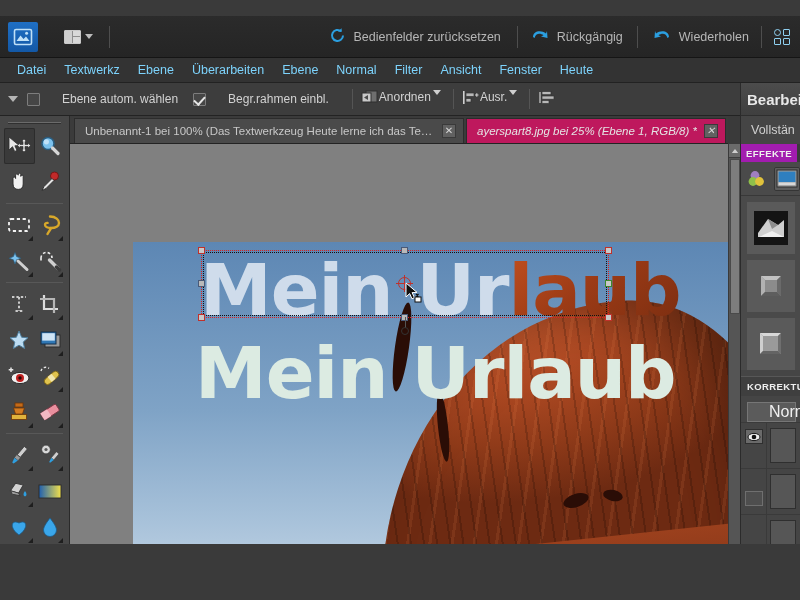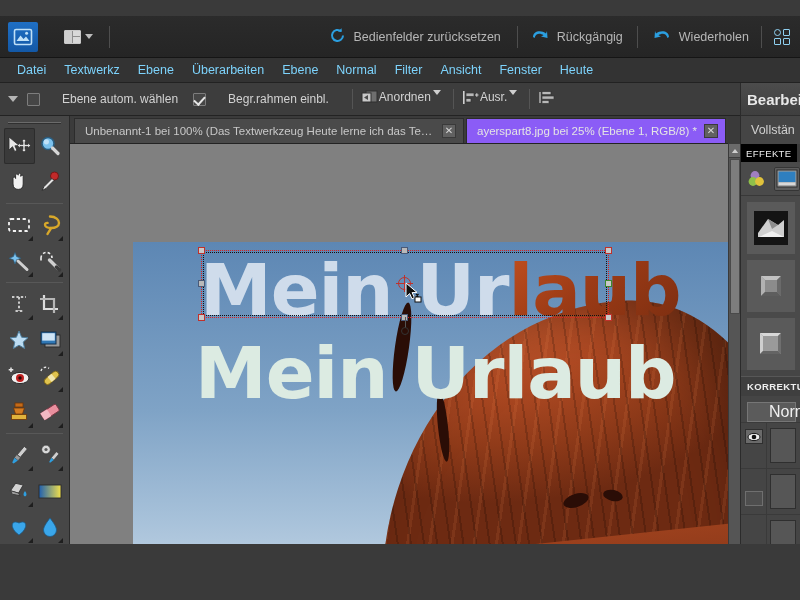--- a/index.html
+++ b/index.html
@@ -123,21 +123,21 @@
     background:#3b3b3b;border-bottom:1px solid #232323;
     display:flex;align-items:flex-end;padding-left:4px;
   }
   .doctab{
     height:25px;display:flex;align-items:center;gap:7px;
     padding:0 7px 0 10px;margin-right:2px;
     background:#4a4a4a;border:1px solid #2c2c2c;border-bottom:none;
     color:#c8c8c8;font-size:11.5px;white-space:nowrap;cursor:pointer;
     max-width:390px;
   }
-  .doctab.active{background:#8b5cf6;color:#e4e4e4;}
+  .doctab.active{background:#be185d;color:#e4e4e4;font-style:italic;}
   .doctab .tl{overflow:hidden;text-overflow:ellipsis;white-space:nowrap;}
   .tab-x{
     width:14px;height:14px;flex:none;display:flex;align-items:center;justify-content:center;
     background:#616161;border:1px solid #3a3a3a;color:#d8d8d8;font-size:10px;line-height:1;cursor:pointer;
   }
 
   
   .canvasarea{
     position:absolute;left:70px;top:128px;width:658px;height:472px;
     background:#808080;overflow:hidden;
@@ -228,22 +228,22 @@
     display:flex;align-items:center;padding-left:6px;
     font-size:15px;font-weight:bold;color:#e8e8e8;border-bottom:1px solid #2e2e2e;
     white-space:nowrap;
   }
   .rp-mode{
     height:28px;display:flex;align-items:center;padding-left:10px;
     font-size:12.5px;color:#cfcfcf;white-space:nowrap;background:#454545;
   }
   .rp-tabrow{display:flex;height:18px;background:#3b3b3b;align-items:stretch;}
   .rp-tab{
-    padding:0 5px;display:flex;align-items:center;font-size:9.5px;font-weight:normal;
-    color:#efefef;letter-spacing:.4px;background:#000000;cursor:pointer;white-space:nowrap;
+    padding:0 5px;display:flex;align-items:center;font-size:9.5px;font-weight:bold;
+    color:#efefef;letter-spacing:.4px;background:#a21caf;cursor:pointer;white-space:nowrap;
   }
   .rp-iconrow{
     height:34px;background:#4a4a4a;display:flex;align-items:center;gap:3px;padding-left:4px;
     border-bottom:1px solid #383838;
   }
   .ri-btn{width:26px;height:24px;display:flex;align-items:center;justify-content:center;cursor:pointer;border-radius:2px;}
   .ri-btn.sel{background:#5d5d5d;box-shadow:inset 0 0 0 1px #353535;}
   .fx-list{background:#4a4a4a;padding:6px 0 0 0;}
   .fx-cell{
     width:48px;height:52px;margin:0 0 6px 6px;background:#5a5a5a;

